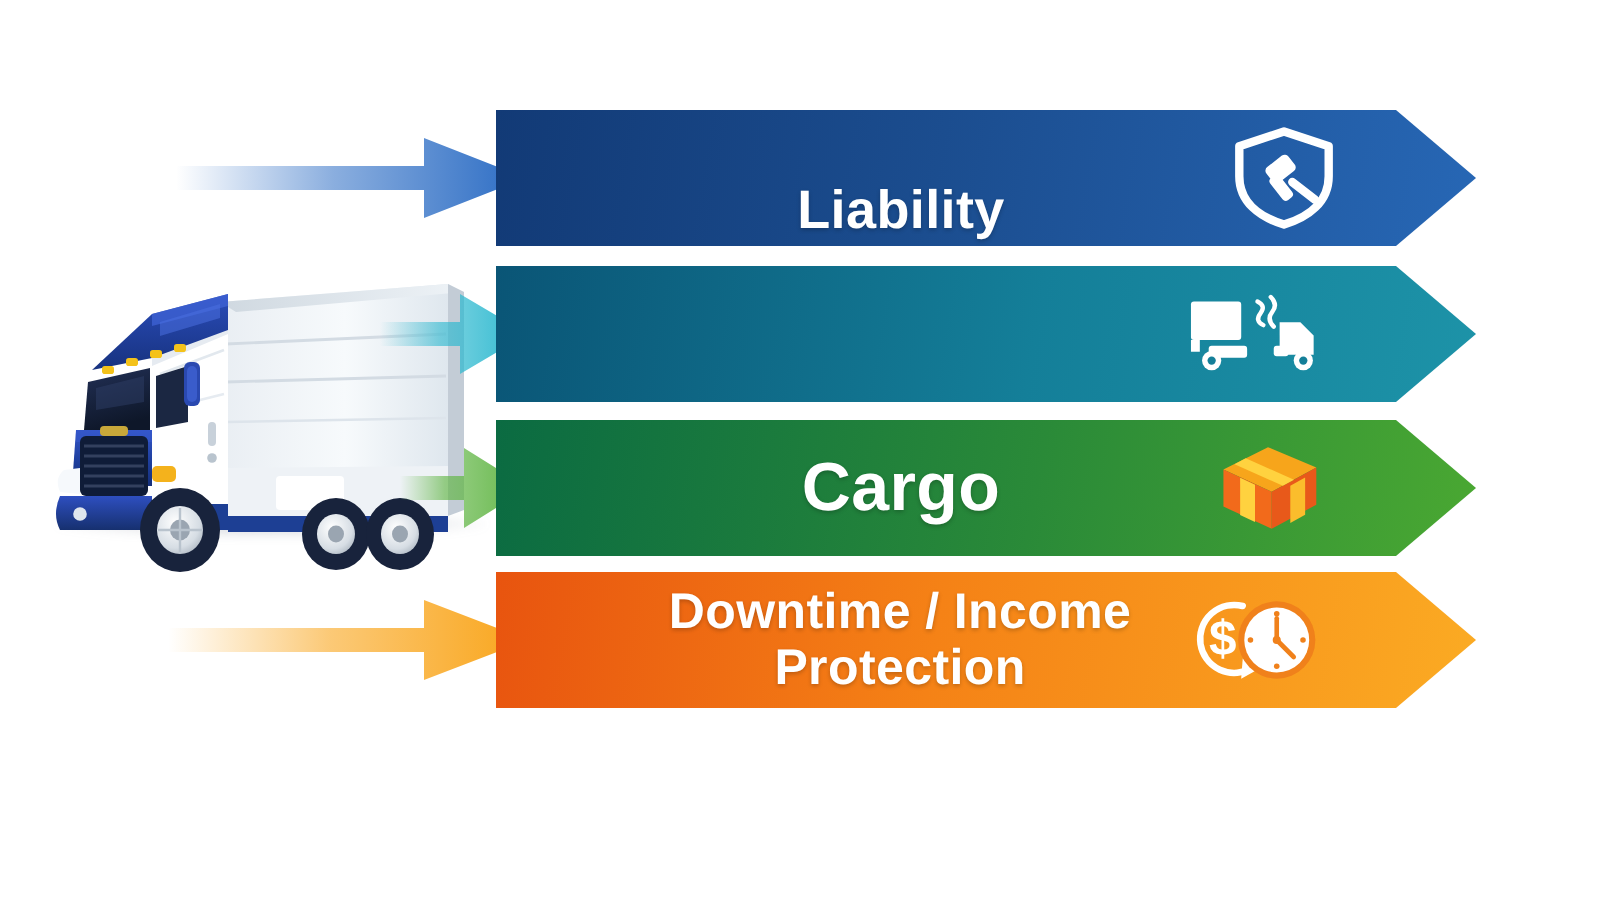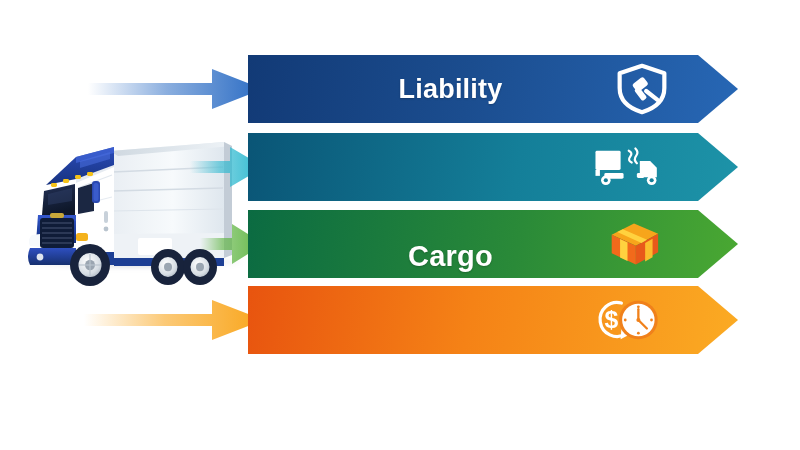--- a/index.html
+++ b/index.html
@@ -213,21 +213,21 @@
             <stop offset="0%" stop-color="#2b6cc4" stop-opacity="0"></stop>
             <stop offset="45%" stop-color="#2b6cc4" stop-opacity="0.55"></stop>
             <stop offset="100%" stop-color="#2b6cc4" stop-opacity="1"></stop>
           </linearGradient>
         </defs>
         <path d="M0 17 L124 17 L124 3 L175 23 L124 43 L124 29 L0 29 Z" fill="url(#fadeL1)"></path>
       </svg>
     </div>
     <div class="band" style="top:0; height:68px; background:linear-gradient(100deg,#123a76 0%,#1b4d8f 45%,#2767b5 100%);">
     </div>
-    <div class="band-label" style="top:0; height:68px; display:flex; align-items:center; justify-content:center; left:308px; font-size:27px;text-align:right;">
+    <div class="band-label" style="top:16px; height:68px; display:flex; align-items:center; justify-content:center; left:308px; font-size:27px;text-align:right;">
       <span>Liability</span>
     </div>
     <div class="band-icon" style="top:34px; left:608px; transform:translate(0,-50%); right:auto;">
       <svg viewBox="0 0 64 58" width="60" height="54">
         <path d="M32 4 L56 12 V28 C56 42 45 50 32 54 C19 50 8 42 8 28 V12 Z" fill="none" stroke="#ffffff" stroke-width="4.5" stroke-linejoin="round"></path>
         <g fill="#ffffff">
           <rect x="22.5" y="19" width="15" height="10.5" rx="2.5" transform="rotate(-38 30 24)"></rect>
           <rect x="27" y="27" width="6.5" height="15" rx="2.2" transform="rotate(-38 30 34)"></rect>
         </g>
         <rect x="34" y="30" width="20" height="4.6" rx="2.3" fill="#ffffff" transform="rotate(38 38 32)"></rect>
@@ -280,21 +280,21 @@
             <stop offset="0%" stop-color="#62b646" stop-opacity="0"></stop>
             <stop offset="35%" stop-color="#62b646" stop-opacity="0.65"></stop>
             <stop offset="100%" stop-color="#62b646" stop-opacity="1"></stop>
           </linearGradient>
         </defs>
         <path d="M0 17 L32 17 L32 3 L64 23 L32 43 L32 29 L0 29 Z" fill="url(#fadeL3)"></path>
       </svg>
     </div>
     <div class="band" style="top:0; height:68px; background:linear-gradient(100deg,#0b6b42 0%,#2a8a38 55%,#4aa832 100%);">
     </div>
-    <div class="band-label" style="top:0; height:68px; display:flex; align-items:flex-start; justify-content:center; left:308px; font-size:29px;margin-top:30px;">
+    <div class="band-label" style="top:0; height:68px; display:flex; align-items:center; justify-content:center; left:308px; font-size:34px;">
       <span>Cargo</span>
     </div>
     <div class="band-icon" style="top:34px; left:600px; transform:translate(0,-50%); right:auto;">
       <svg viewBox="0 0 64 56" width="60" height="52">
 
         <path d="M8 18 L32 6 L58 17 L34 30 Z" fill="#f7a51b"></path>
 
         <path d="M8 18 L34 30 L34 50 L8 38 Z" fill="#f26a1b"></path>
 
         <path d="M34 30 L58 17 L58 37 L34 50 Z" fill="#e8591a"></path>
@@ -316,20 +316,24 @@
             <stop offset="0%" stop-color="#f9a51b" stop-opacity="0"></stop>
             <stop offset="45%" stop-color="#f9a51b" stop-opacity="0.6"></stop>
             <stop offset="100%" stop-color="#f9a51b" stop-opacity="1"></stop>
           </linearGradient>
         </defs>
         <path d="M0 17 L128 17 L128 3 L180 23 L128 43 L128 29 L0 29 Z" fill="url(#fadeL4)"></path>
       </svg>
     </div>
     <div class="band" style="top:0; height:68px; background:linear-gradient(100deg,#e8540f 0%,#f58216 45%,#fbab23 100%);">
     </div>
+    <div class="band-label" style="top:0; height:68px; display:flex; flex-direction:column; align-items:center; justify-content:center; left:300px; width:300px; font-size:25px;">
+      <span>Downtime / Income</span>
+      <span>Protection</span>
+    </div>
     <div class="band-icon" style="top:34px; left:592px; transform:translate(0,-50%); right:auto;">
       <svg viewBox="0 0 88 60" width="84" height="56">
 
         <path d="M38 8 A22 22 0 1 0 44 48" fill="none" stroke="#ffffff" stroke-width="4.2" stroke-linecap="round"></path>
         <path d="M38 42 L48 49 L37 55 Z" fill="#ffffff"></path>
 
         <text x="25" y="40" font-family="Liberation Sans, sans-serif" font-size="32" font-weight="bold" fill="#ffffff" text-anchor="middle">$</text>
 
         <circle cx="60" cy="30" r="25" fill="#f0811b"></circle>
         <circle cx="60" cy="30" r="21" fill="#ffffff"></circle>

